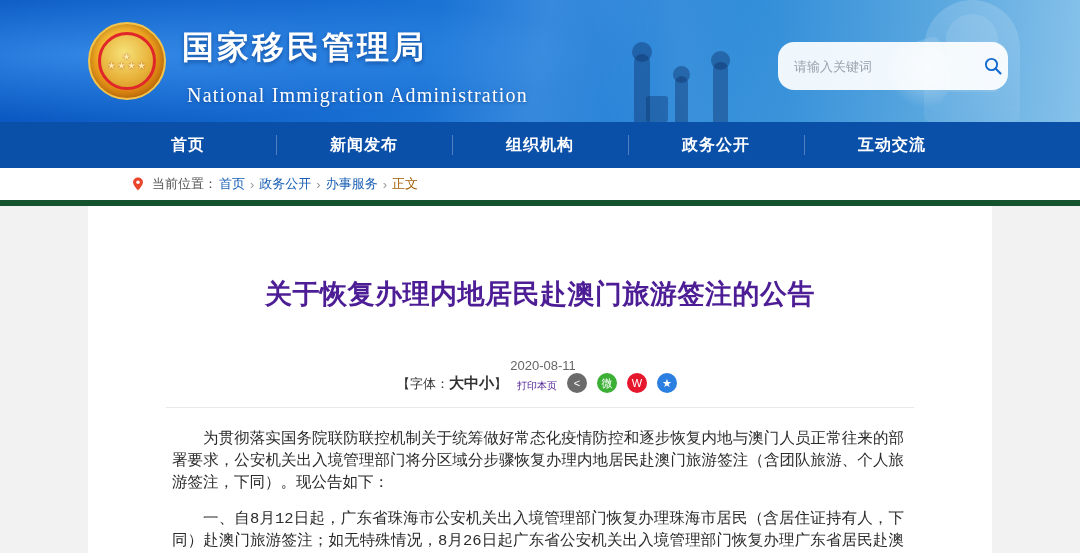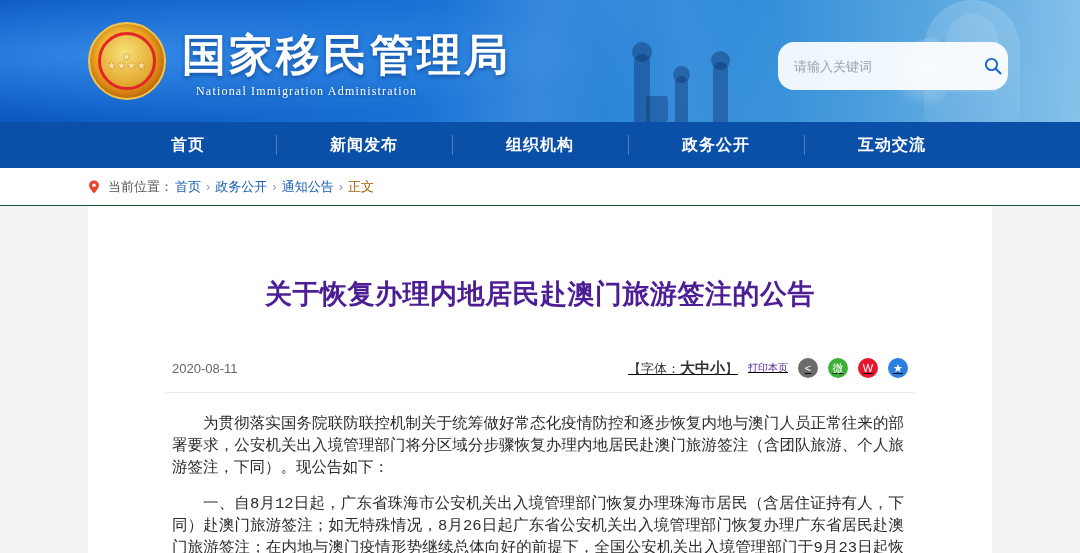--- a/index.html
+++ b/index.html
@@ -72,28 +72,28 @@
     background: radial-gradient(circle at 45% 35%, #f6e27a 0%, #e8b23a 60%, #cf8e18 100%);
   }
   .emblem .stars {
     position: absolute; left: 50%; top: 50%; transform: translate(-50%,-52%);
     color: #ffe9a8; font-size: 10px; letter-spacing: 1px; line-height: 9px;
     text-align: center; width: 46px;
     text-shadow: 0 0 2px rgba(160,40,0,.8);
   }
   .title-cn {
     position: absolute; left: 182px; top: 26px;
-    font-size: 44px; font-weight: bold; color: #ffffff;
+    font-size: 32px; font-weight: bold; color: #ffffff;
     letter-spacing: 3px;
     text-shadow: 0 2px 4px rgba(0,40,110,.55);
     font-family: "Liberation Serif", serif;
   }
   .title-en {
-    position: absolute; left: 196px; top: 84px;
-    font-size: 12px; color: #ffffff; letter-spacing: 1.2px;
+    position: absolute; left: 187px; top: 84px;
+    font-size: 20px; color: #ffffff; letter-spacing: 1.2px;
     font-family: "Liberation Serif", serif;
     text-shadow: 0 1px 3px rgba(0,40,110,.5);
   }
 
   .search-box {
     position: absolute; right: 72px; top: 42px;
     width: 230px; height: 48px;
     background: rgba(255,255,255,0.92);
     border-radius: 16px;
     display: flex; align-items: center;
@@ -124,22 +124,22 @@
     position: relative; cursor: pointer; letter-spacing: 1px;
   }
   .nav-item + .nav-item:before {
     content: ""; position: absolute; left: 0; top: 13px;
     width: 1px; height: 20px; background: rgba(255,255,255,0.28);
   }
 
   
   .crumb-wrap {
     width: 1080px; height: 38px; background: #ffffff;
-    border-bottom: 1px solid #14532d;
-    display: flex; align-items: center;
+    border-bottom: 6px solid #14532d;
+    display: flex; align-items: center; padding-left: 44px;
   }
   .crumb {
     margin-left: 88px; font-size: 13px; color: #555;
     display: flex; align-items: center; gap: 2px;
   }
   .pin-icon { margin-right: 6px; display: inline-flex; }
   .crumb a { color: #1a5fb4; text-decoration: none; cursor: pointer; }
   .crumb .sep { color: #999; margin: 0 3px; }
   .crumb .cur { color: #a16207; }
 
@@ -151,23 +151,24 @@
   }
   .art-title {
     text-align: center; font-size: 27px; font-weight: bold;
     color: #4c1d95; padding: 22px 0 4px 0; letter-spacing: .5px;
     font-family: "Liberation Sans", sans-serif;
   }
   .meta-row {
     display: flex; align-items: center; justify-content: space-between;
     padding: 24px 0 0 0; border-bottom: 1px solid #e8e8e8; padding-bottom: 14px;
     margin: 0 -6px;
+    flex-direction: column;
   }
   .meta-date { font-size: 13px; color: #666; padding-left: 6px; }
-  .meta-right { display: flex; align-items: center; gap: 10px; padding-right: 6px; text-decoration: underline; }
+  .meta-right { display: flex; align-items: flex-end; gap: 10px; padding-right: 6px; }
   .fontsize { font-size: 13px; color: #333; }
   .fontsize b { font-size: 15px; }
   .print { font-size: 10px; color: #4c1d95; cursor: pointer; }
   .share-ico {
     width: 20px; height: 20px; border-radius: 50%;
     display: inline-flex; align-items: center; justify-content: center;
     color: #fff; font-size: 11px; cursor: pointer;
   }
   .ico-share { background: #6b6b6b; }
   .ico-wechat { background: #3cb034; }
@@ -231,21 +232,21 @@
       <svg width="12" height="14" viewBox="0 0 12 14">
         <path d="M6 0.6c-2.7 0-4.9 2.1-4.9 4.7 0 3.4 4.9 8.1 4.9 8.1s4.9-4.7 4.9-8.1C10.9 2.7 8.7 0.6 6 0.6z" fill="#e8452c"></path>
         <circle cx="6" cy="5.2" r="1.8" fill="#ffffff"></circle>
       </svg>
     </span>
     <span>当前位置：</span>
     <a>首页</a>
     <span class="sep">›</span>
     <a>政务公开</a>
     <span class="sep">›</span>
-    <a>通知公告</a>
+    <a>办事服务</a>
     <span class="sep">›</span>
     <span class="cur">正文</span>
   </div>
 </div>
 
 <div class="page-bg">
   <div class="article">
 
     <h1 class="art-title">关于恢复办理内地居民赴澳门旅游签注的公告</h1>
 

